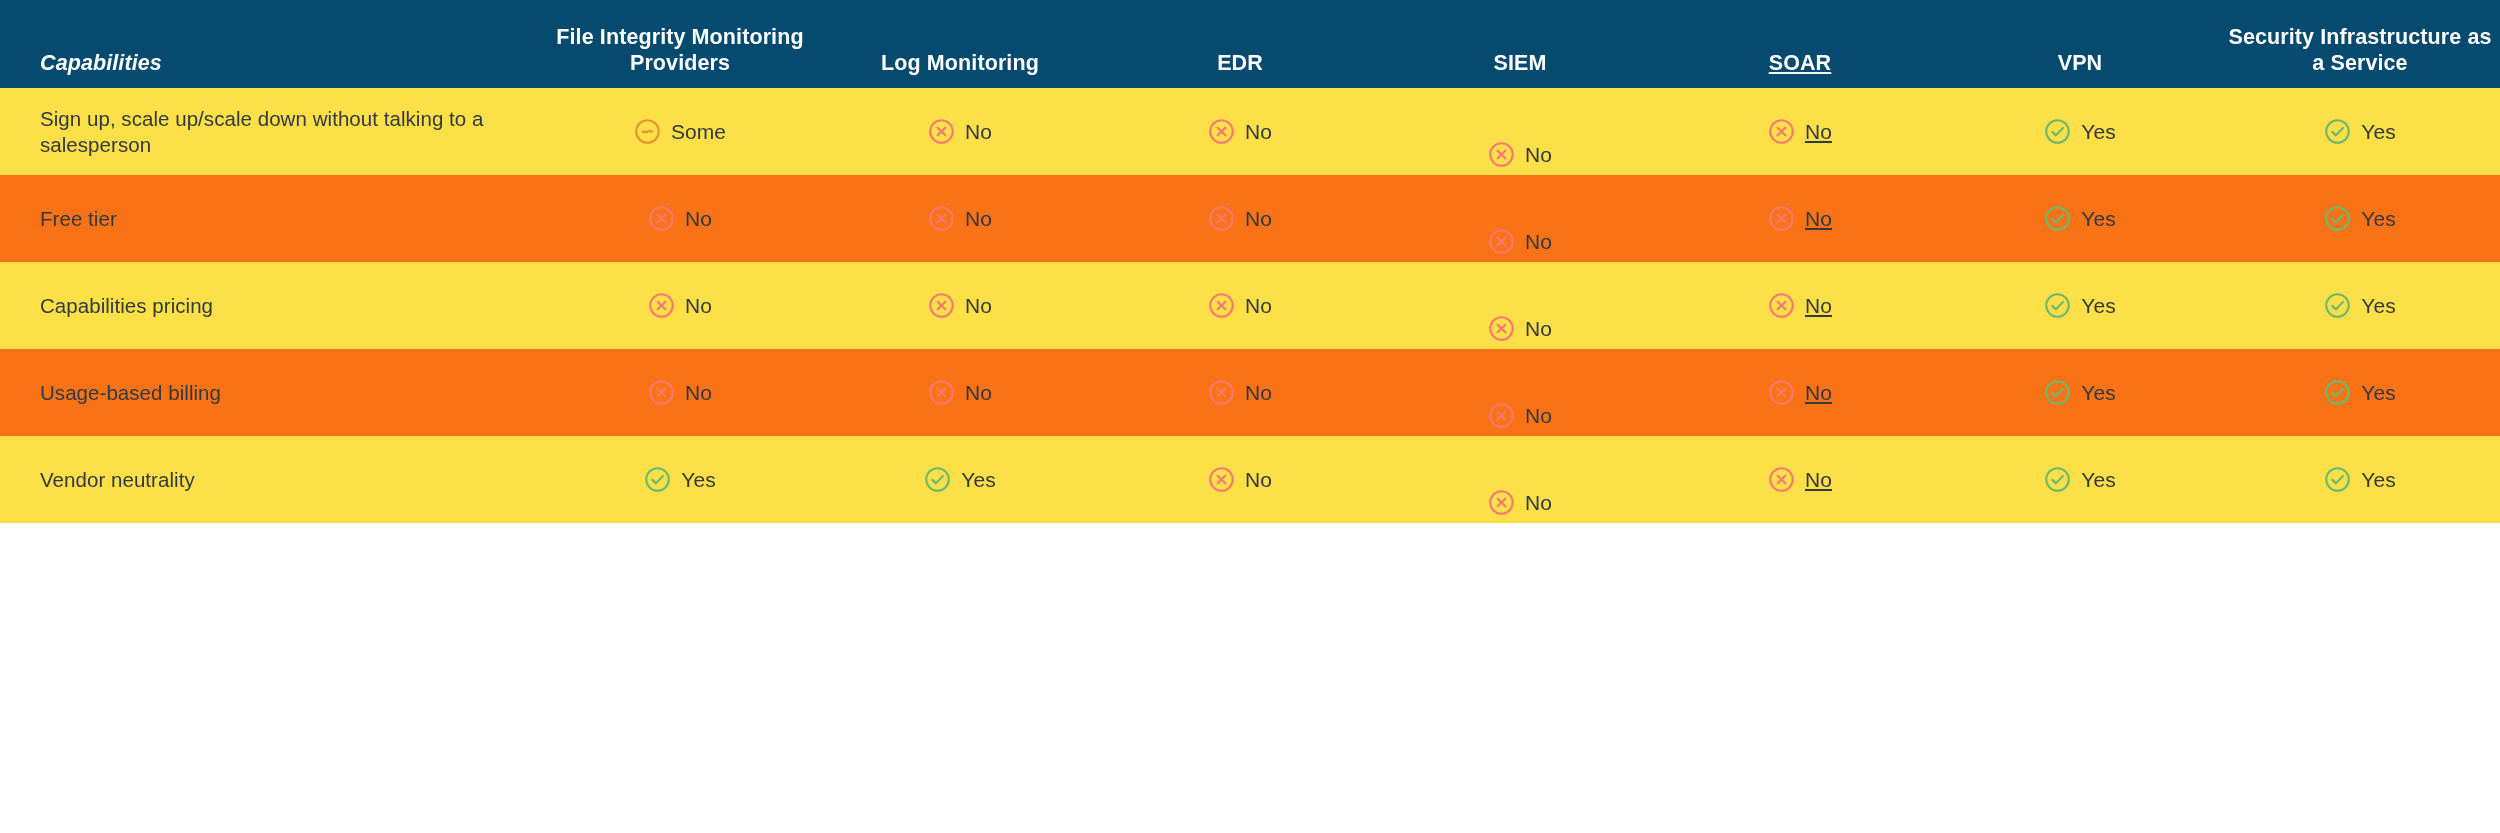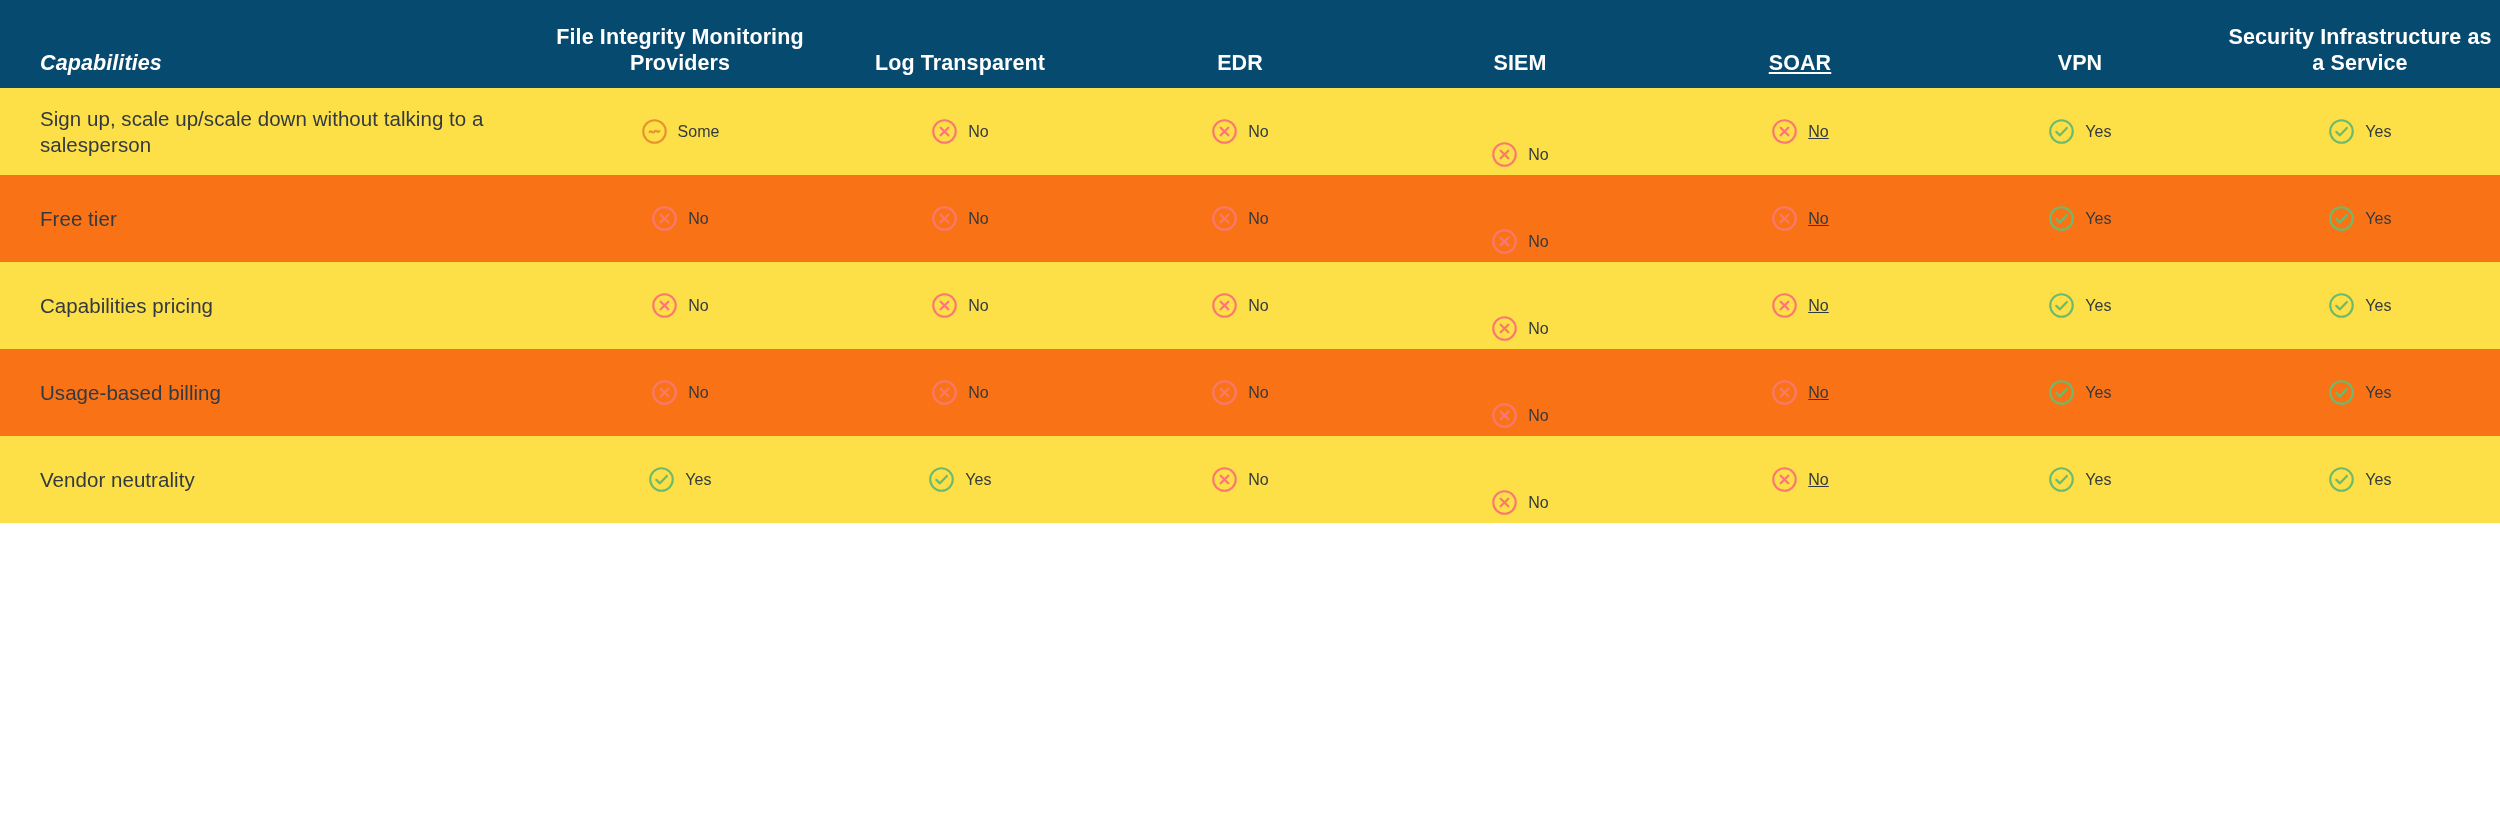--- a/index.html
+++ b/index.html
@@ -76,42 +76,42 @@
     padding-right: 24px;
     text-align: left;
     letter-spacing: 0.05px;
   }
 
   .value-cell {
     display: flex;
     align-items: center;
     justify-content: center;
     gap: 10px;
-    font-size: 16px;
+    font-size: 21px;
     color: #333a3f;
     letter-spacing: 0.05px;
   }
   .value-cell .vlabel { white-space: nowrap; }
 
   .status-icon {
     width: 27px;
     height: 27px;
     flex: 0 0 27px;
     display: block;
   }
 </style>
 </head>
 <body>
 
 <div class="comparison-table">
 
   <div class="table-header">
       <div class="cell col-0 first">Capabilities</div>
       <div class="cell col-1">File Integrity Monitoring Providers</div>
-      <div class="cell col-2">Log Transparent</div>
+      <div class="cell col-2">Log Monitoring</div>
       <div class="cell col-3">EDR</div>
       <div class="cell col-4">SIEM</div>
       <div class="cell col-5">SOAR</div>
       <div class="cell col-6">VPN</div>
       <div class="cell col-7">Security Infrastructure as a Service</div>
     </div>
 
   <div class="table-body">
       <div class="table-row striped">
         <div class="row-label col-0">Sign up, scale up/scale down without talking to a salesperson</div>

